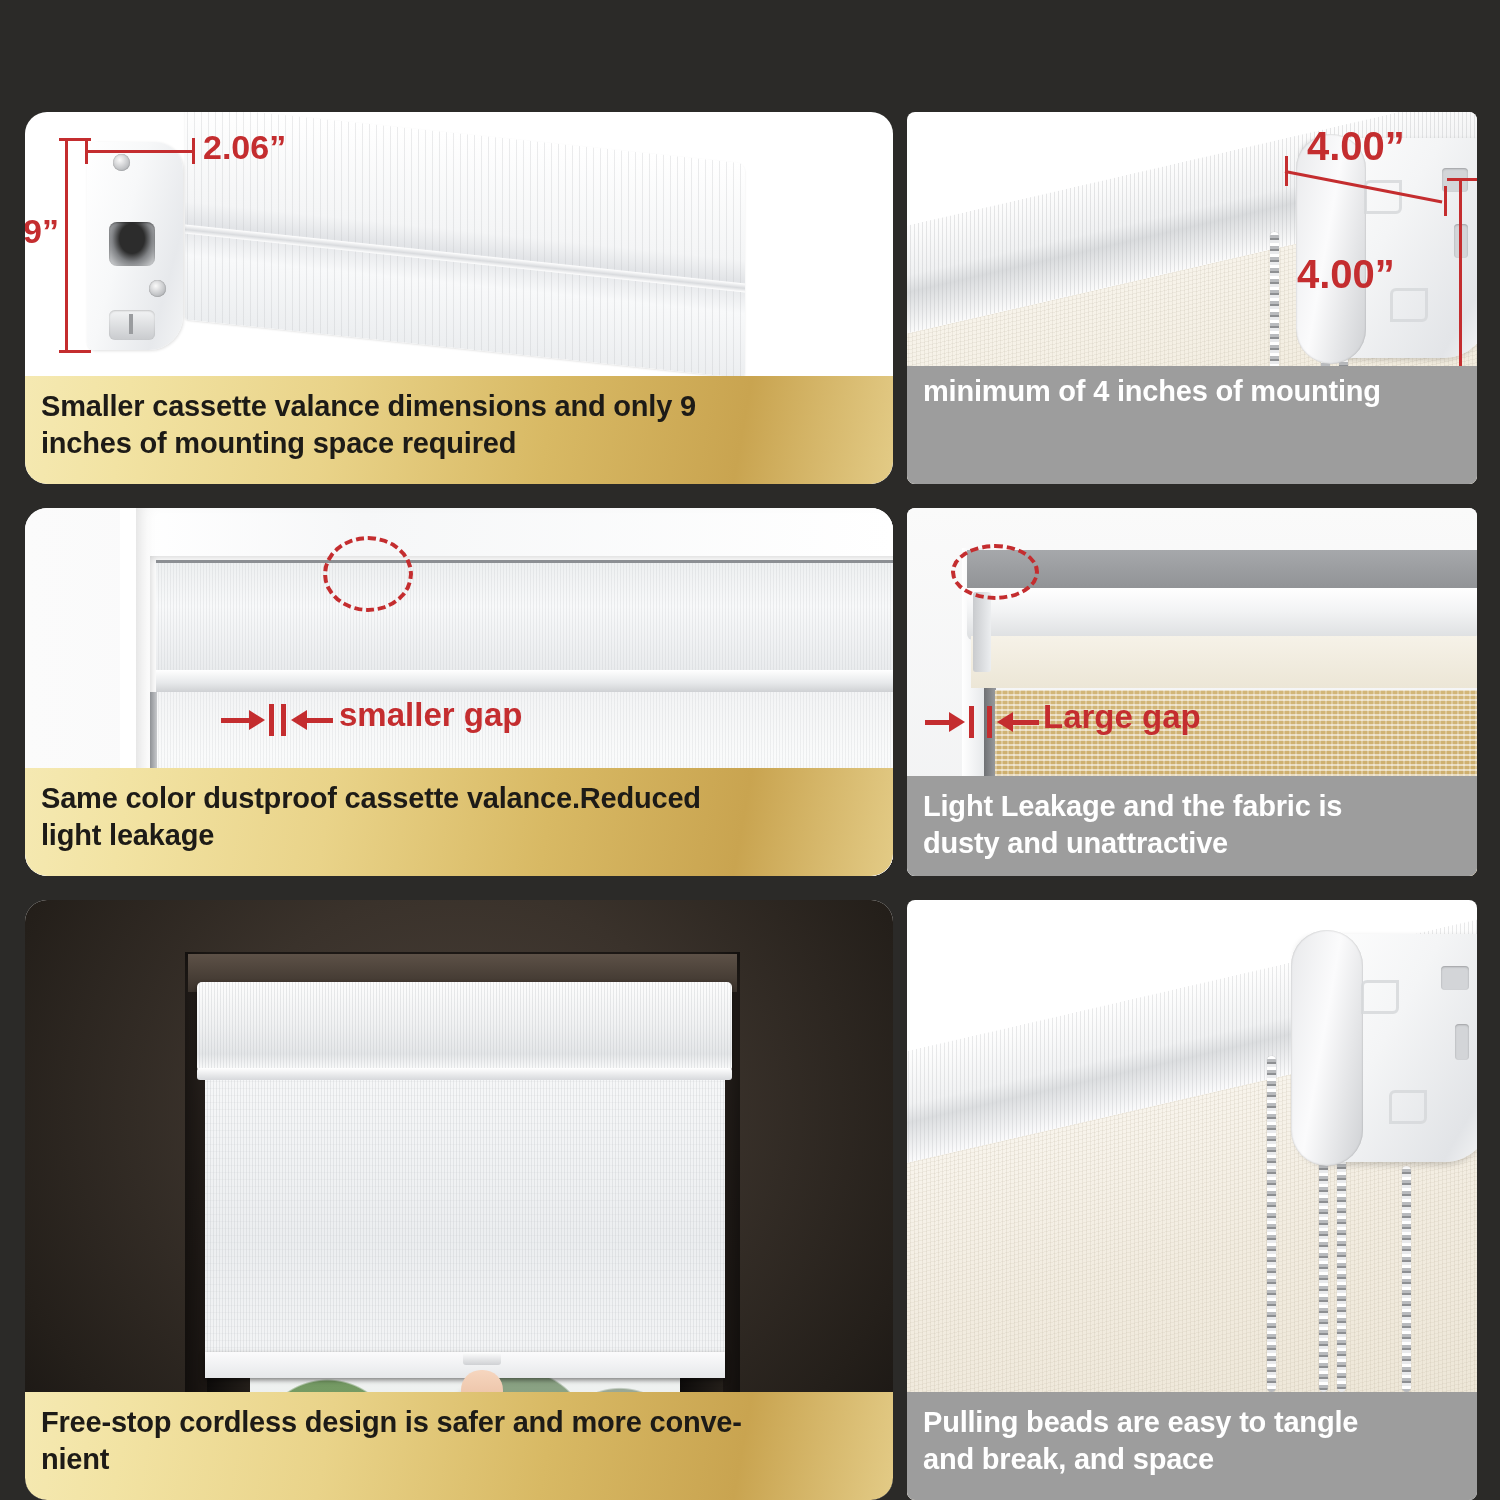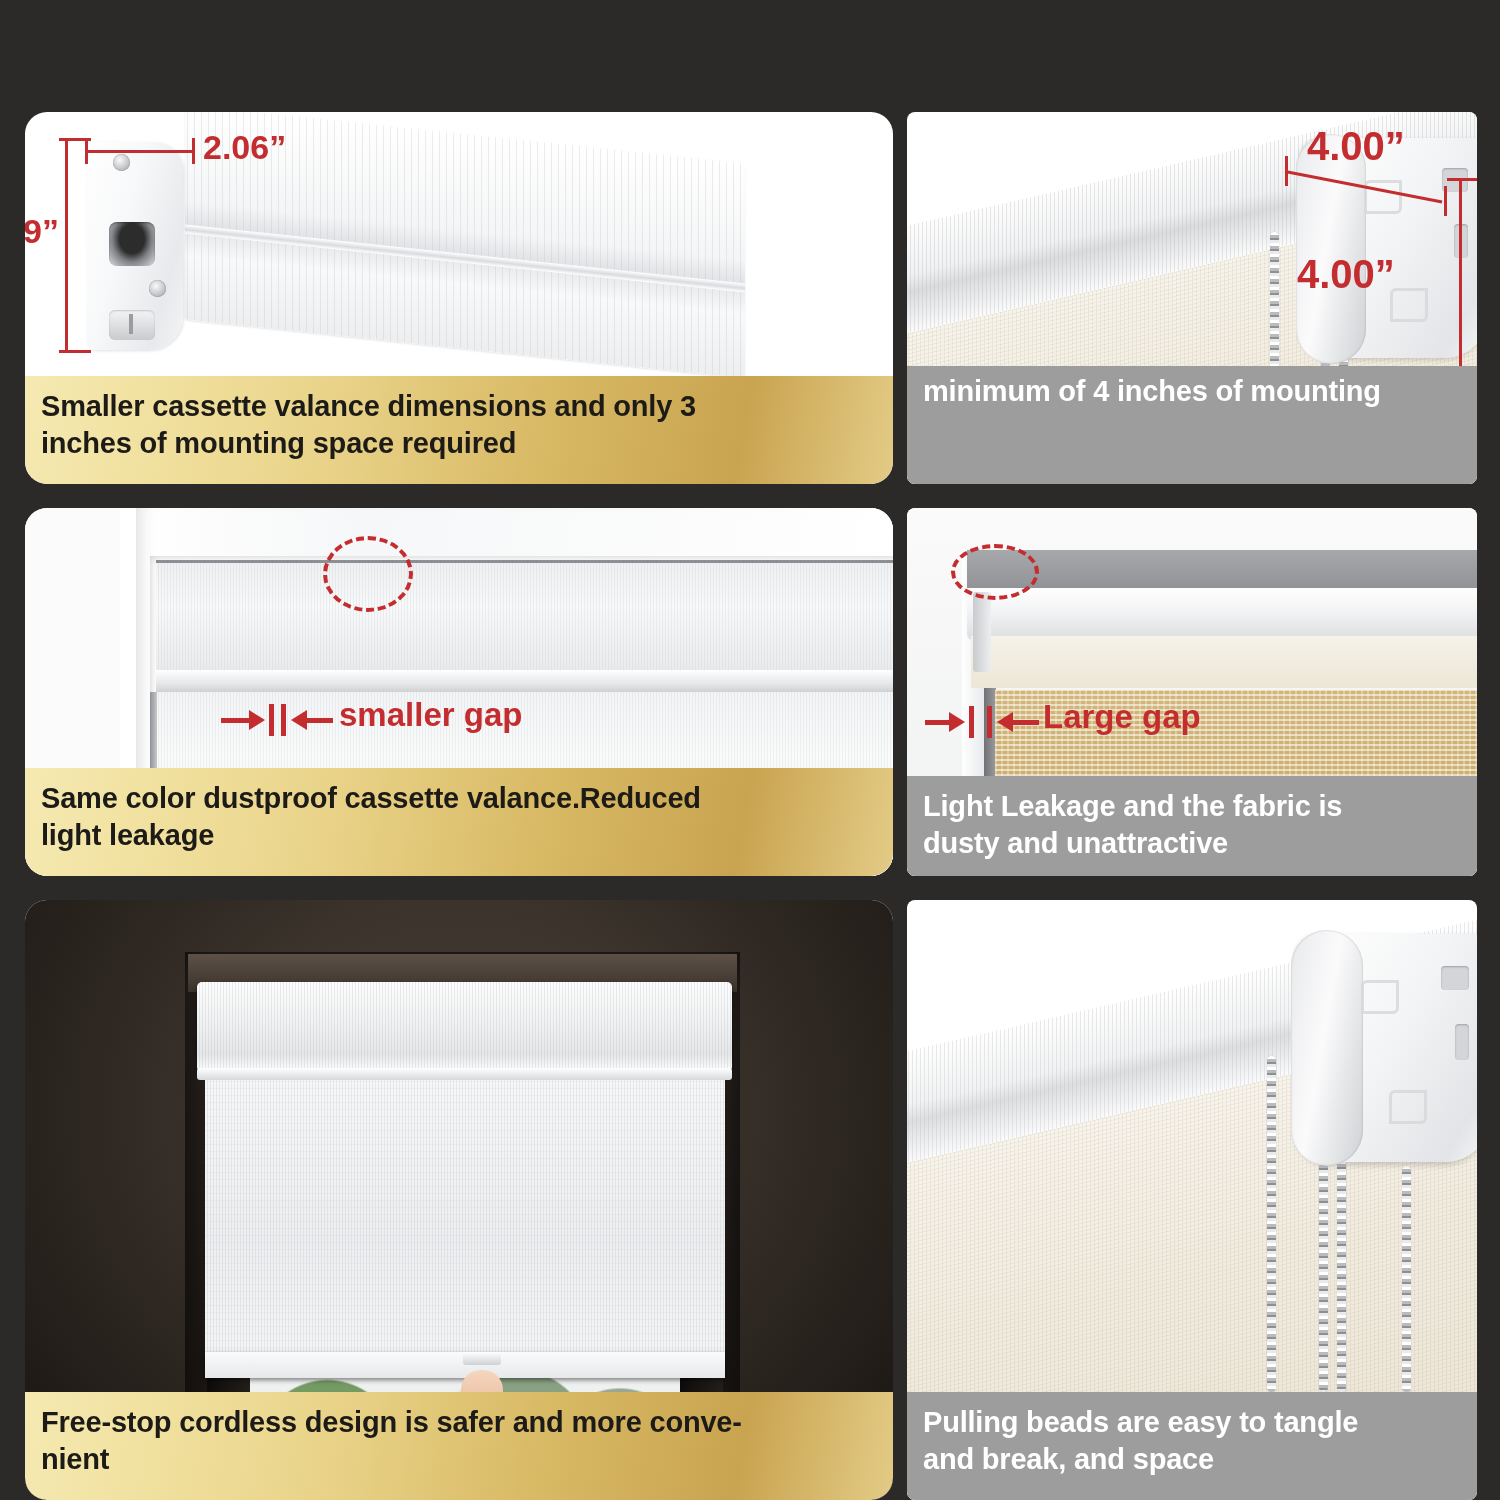--- a/index.html
+++ b/index.html
@@ -405,21 +405,21 @@
         <div class="dim-tick-v" style="left:167px; top:26px; height:26px;"></div>
         <div class="dim-txt" style="left:178px; top:16px; font-size:34px;">2.06”</div>
 
         <div class="dim-line dim-v" style="left:40px; top:26px; height:215px;"></div>
         <div class="dim-tick-h" style="left:34px; top:26px; width:32px;"></div>
         <div class="dim-tick-h" style="left:34px; top:238px; width:32px;"></div>
         <div class="dim-txt" style="left:-82px; top:100px; font-size:34px; width:116px; text-align:right;">5.49”</div>
       </div>
 
       <div class="cap gold">
-        <span class="ln">Smaller cassette valance dimensions and only 3</span>
+        <span class="ln">Smaller cassette valance dimensions and only 9</span>
         <span class="ln">inches of mounting space required</span>
       </div>
     </div>
 
     <div class="panel bad col-r row-1 r1r">
       <div class="stage">
 
         <div class="v2-back"></div>
         <div class="v2-fabric"></div>
         <div class="v2-tube"></div>

